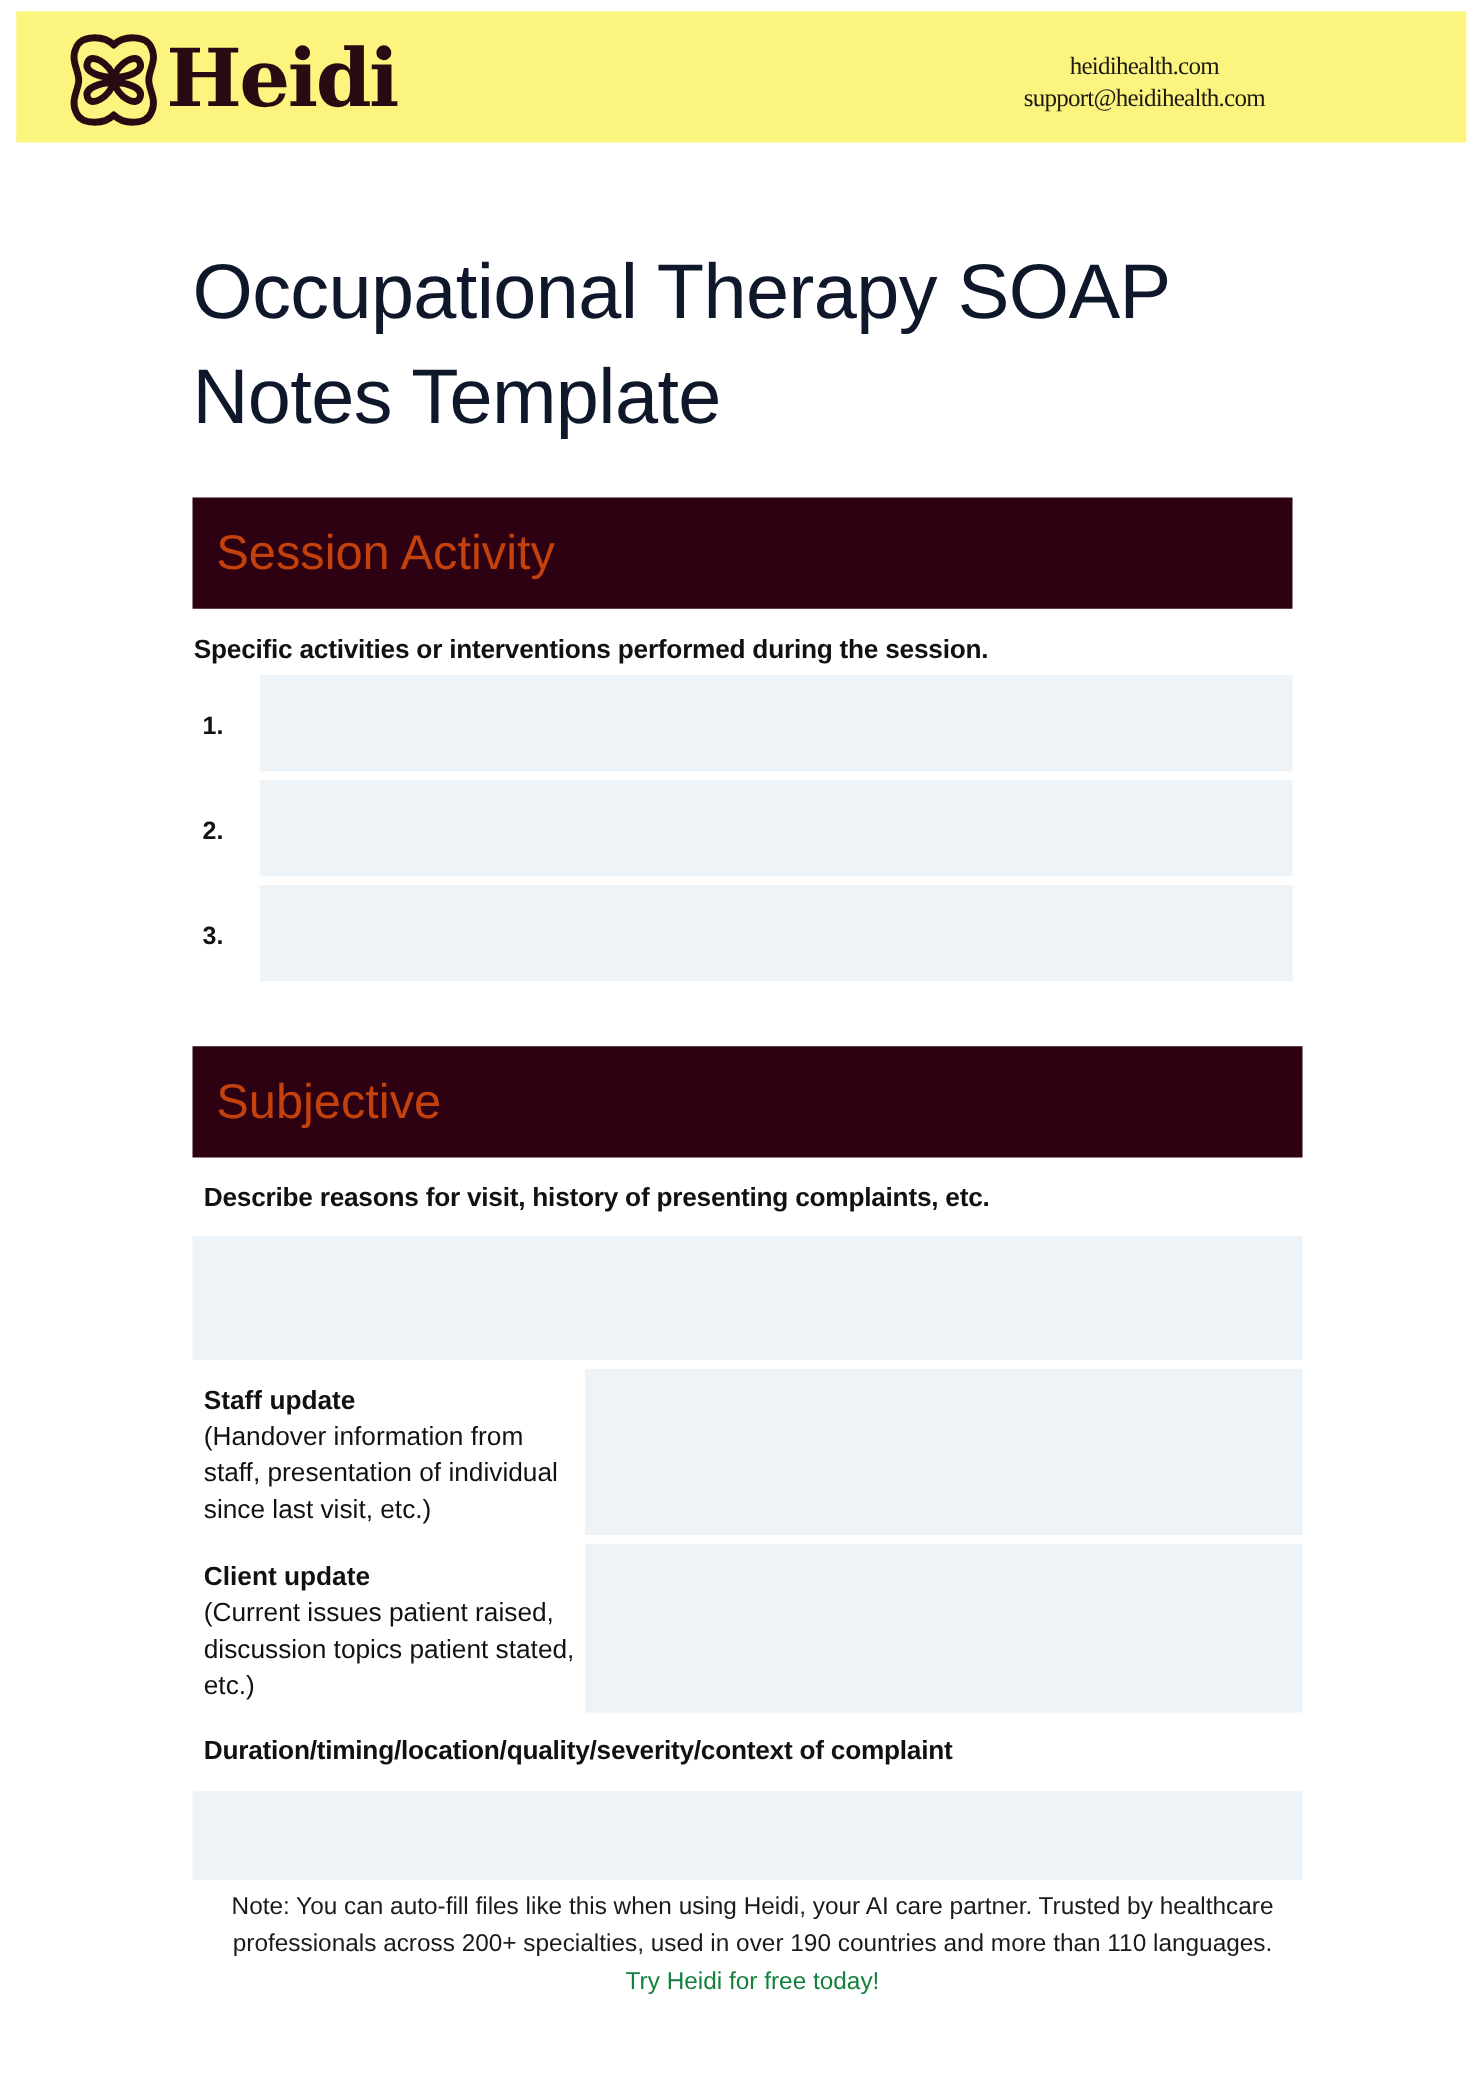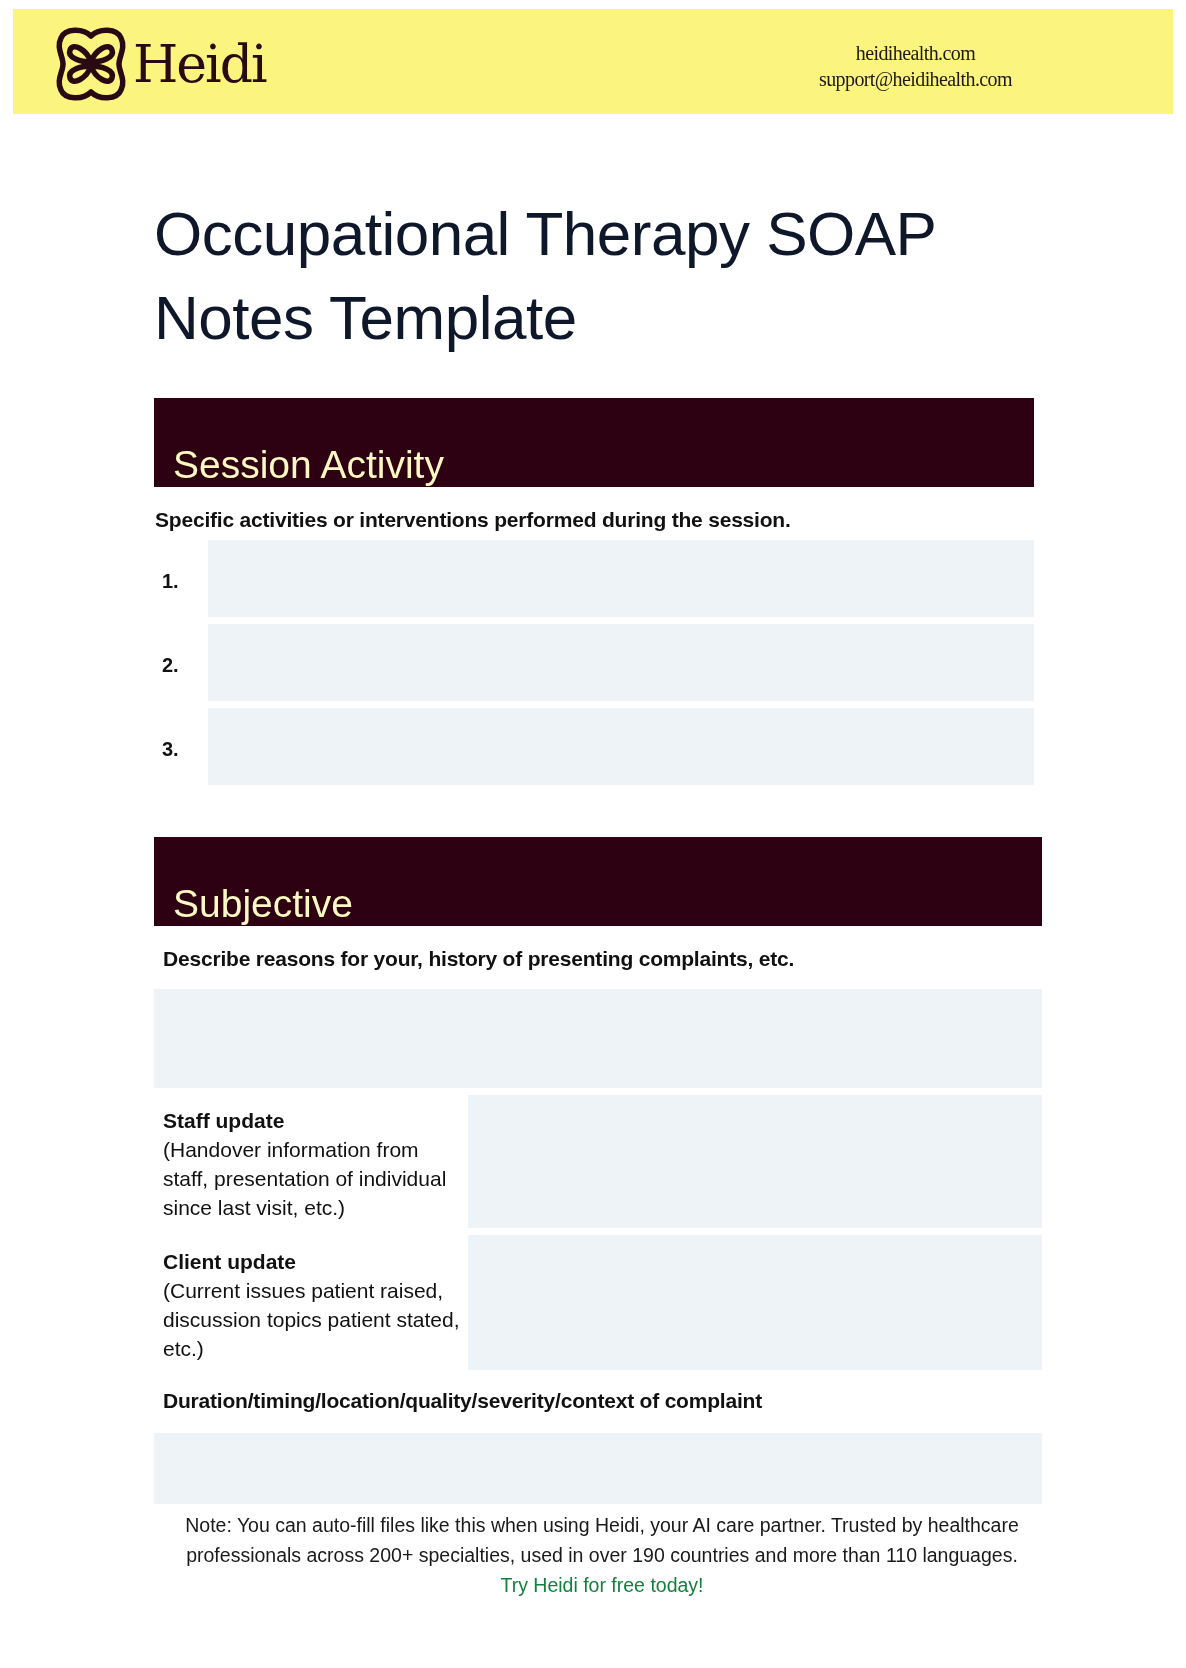--- a/index.html
+++ b/index.html
@@ -7,38 +7,38 @@
     body { position: relative; font-family: "Liberation Sans", sans-serif; color: #111111; }
 
     .brand-header {
       position: absolute; left: 13px; top: 9px; width: 1160px; height: 105px;
       background: #fbf57f;
     }
     .logo { position: absolute; left: 40px; top: 17px; display: flex; align-items: center; }
     .logo-mark { width: 76px; height: 76px; }
     .logo-word {
       font-family: "DejaVu Serif", "Liberation Serif", serif;
-      font-size: 52px; font-weight: normal; color: #2a0a12;
+      font-size: 64px; font-weight: bold; color: #2a0a12;
       letter-spacing: -2px; margin-left: 4px; line-height: 1;
     }
     .contact {
       position: absolute; left: 806px; top: 31px;
       font-family: "Liberation Serif", serif; font-size: 20px; line-height: 26px;
       color: #1e1a12; letter-spacing: -0.6px; text-align: center;
     }
 
     .doc-title {
       position: absolute; left: 154px; top: 192px; width: 880px;
       font-family: "Liberation Sans", sans-serif; font-size: 62px; line-height: 84px;
       color: #0f172a; font-weight: normal; letter-spacing: -0.5px;
     }
 
     .banner {
-      position: absolute; background: #2d0111; color: #fef9c3;
-      font-size: 39px; padding-left: 19px; display: flex; align-items: flex-end;
+      position: absolute; background: #2d0111; color: #c2410c;
+      font-size: 39px; padding-left: 19px; display: flex; align-items: center;
     }
 
     .prompt { position: absolute; font-size: 21px; font-weight: bold; color: #111111; letter-spacing: -0.2px; }
 
     .num-label { position: absolute; font-size: 20px; font-weight: bold; color: #111111; }
     .field-box { position: absolute; background: #eef3f8; }
 
     .side-label { position: absolute; font-size: 21px; line-height: 29px; color: #111111; width: 300px; }
     .side-label .lbl-title { font-weight: bold; display: block; }
     .side-label .lbl-desc { display: block; }
@@ -85,21 +85,21 @@
 <div class="num-label" style="left:162px; top:654px;">2.</div>
 <div class="field-box" style="left:208px; top:624px; width:826px; height:77px;"></div>
 
 <div class="num-label" style="left:162px; top:738px;">3.</div>
 <div class="field-box" style="left:208px; top:708px; width:826px; height:77px;"></div>
 
 <div class="banner" style="left:154px; top:837px; width:888px; height:89px;">
   <span>Subjective</span>
 </div>
 
-<div class="prompt" style="left:163px; top:947px;">Describe reasons for your, history of presenting complaints, etc.</div>
+<div class="prompt" style="left:163px; top:947px;">Describe reasons for visit, history of presenting complaints, etc.</div>
 
 <div class="field-box" style="left:154px; top:989px; width:888px; height:99px;"></div>
 
 <div class="side-label" style="left:163px; top:1106px;">
   <span class="lbl-title">Staff update</span>
   <span class="lbl-desc">(Handover information from staff, presentation of individual since last visit, etc.)</span>
 </div>
 <div class="field-box" style="left:468px; top:1095px; width:574px; height:133px;"></div>
 
 <div class="side-label" style="left:163px; top:1247px;">

